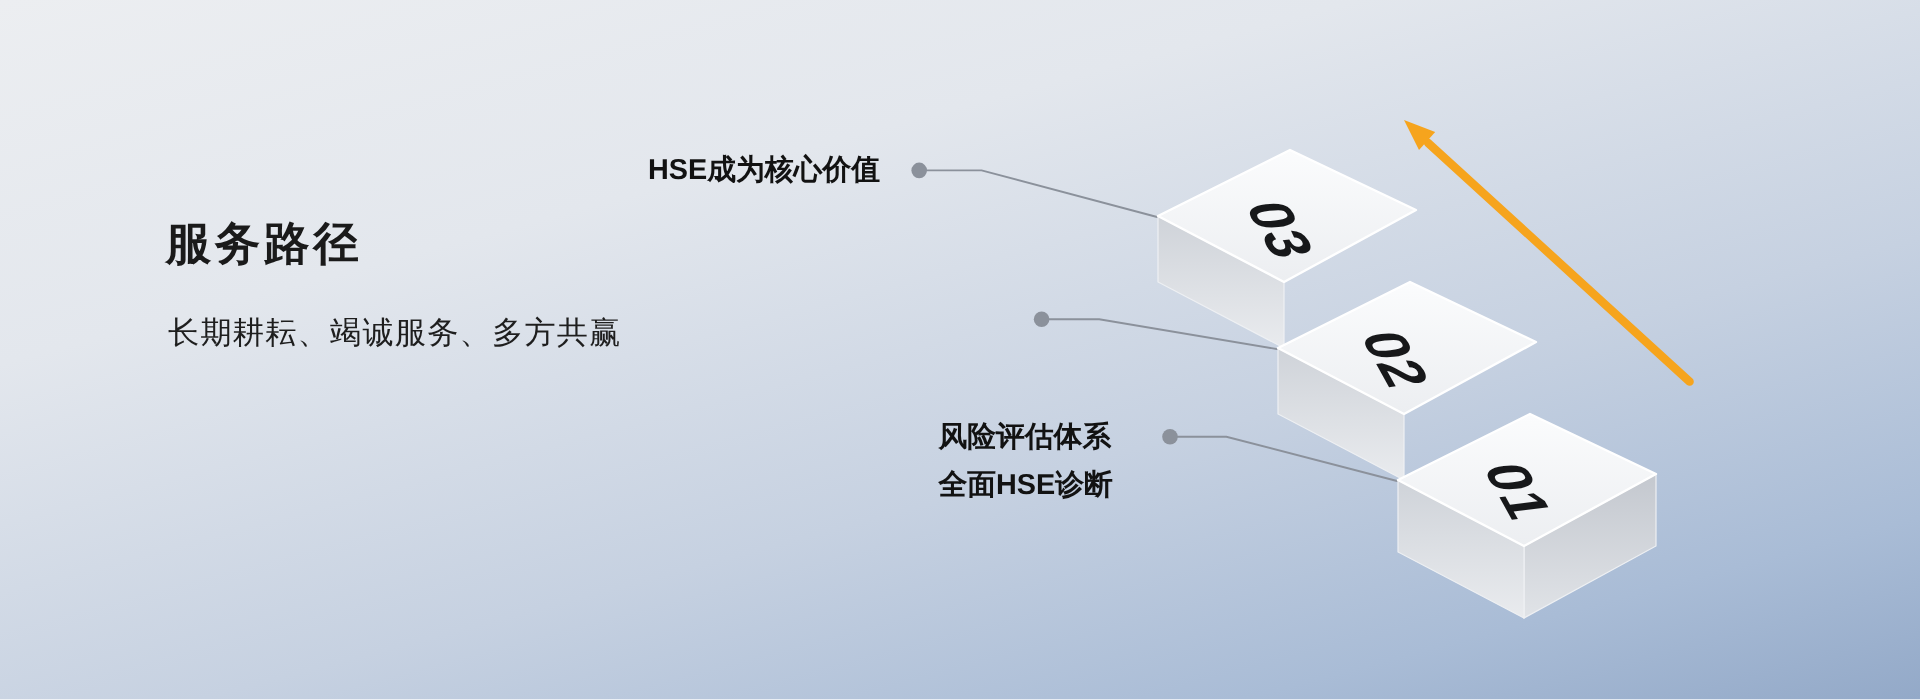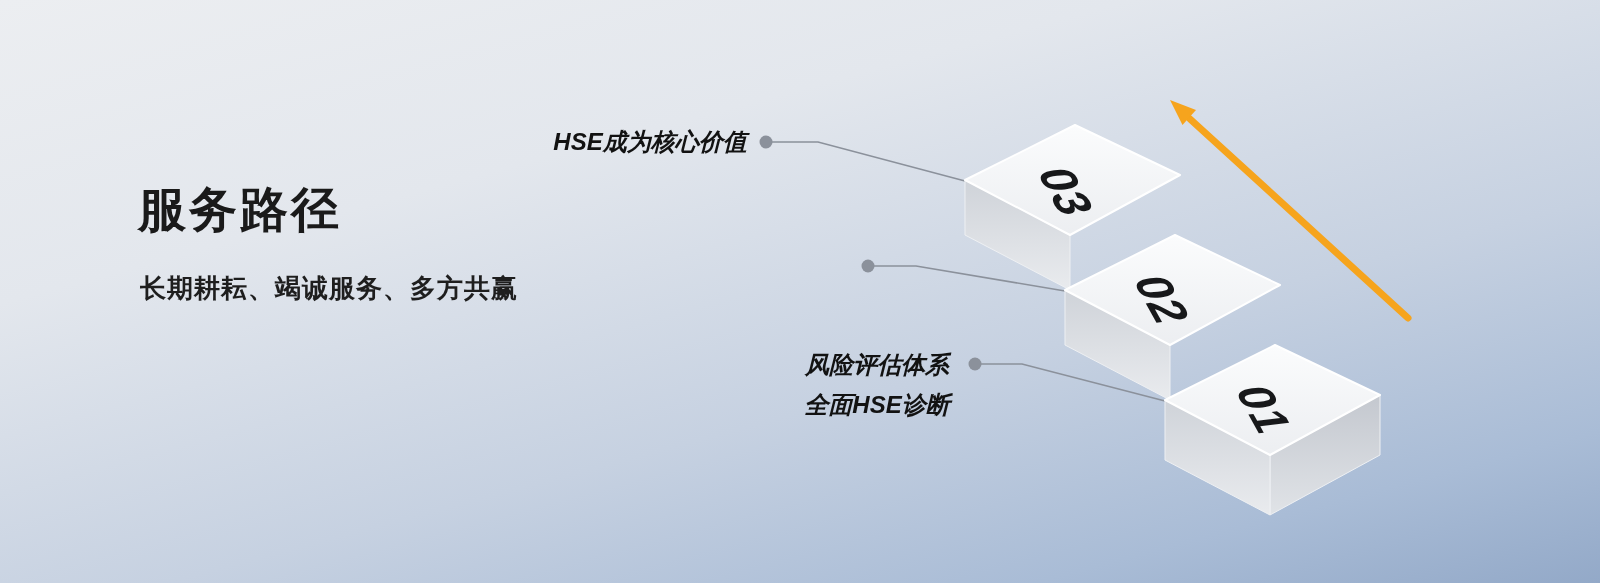--- a/index.html
+++ b/index.html
@@ -19,43 +19,41 @@
       #a9bcd6 85%,
       #93a9c8 100%);
   }
   .title-block {
     position: absolute;
     left: 138px;
     top: 184px;
   }
   .title-block h1 {
     margin: 0;
-    font-size: 48px;
+    font-size: 38px;
     line-height: 1.1;
     font-weight: 700;
     letter-spacing: 3px;
     color: #1a1a1a;
   }
   .title-block p {
     margin: 34px 0 0 2px;
     font-size: 26px;
-    font-weight: 700;
+    font-weight: 400;
     letter-spacing: 1px;
     color: #1e1e1e;
     text-align: right;
   }
   .step-label {
     position: absolute;
-    text-align: center;
     font-size: 24px;
     font-weight: 700;
     line-height: 40px;
     color: #121212;
     white-space: nowrap;
-    font-style: italic;
   }
   .step-label.l1 { left: 540px; top: 122px; width: 220px; }
   .step-label.l2 { left: 650px; top: 248px; width: 210px; }
   .step-label.l3 { left: 782px; top: 345px; width: 190px; }
   svg.diagram {
     position: absolute;
     inset: 0;
   }
   .step-number {
     font-size: 46px;

